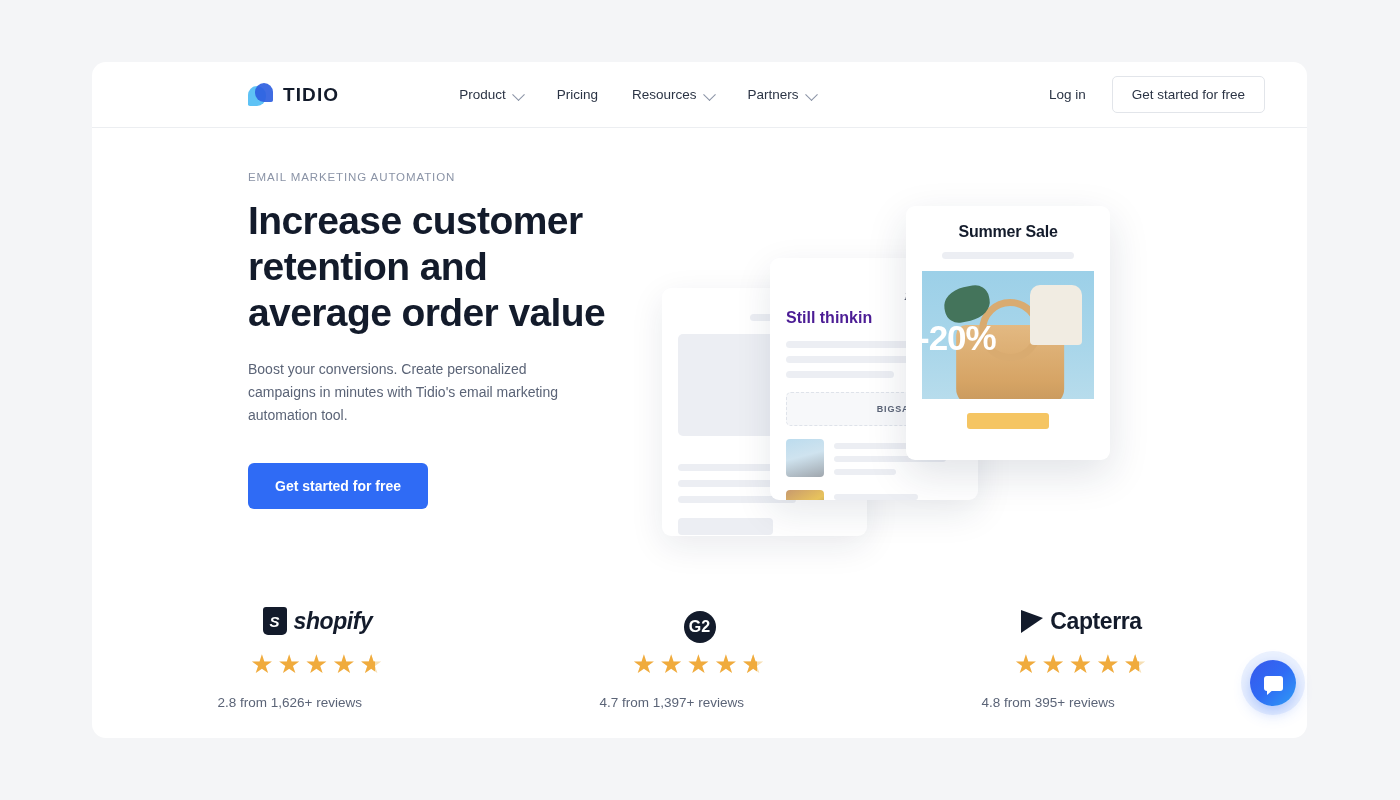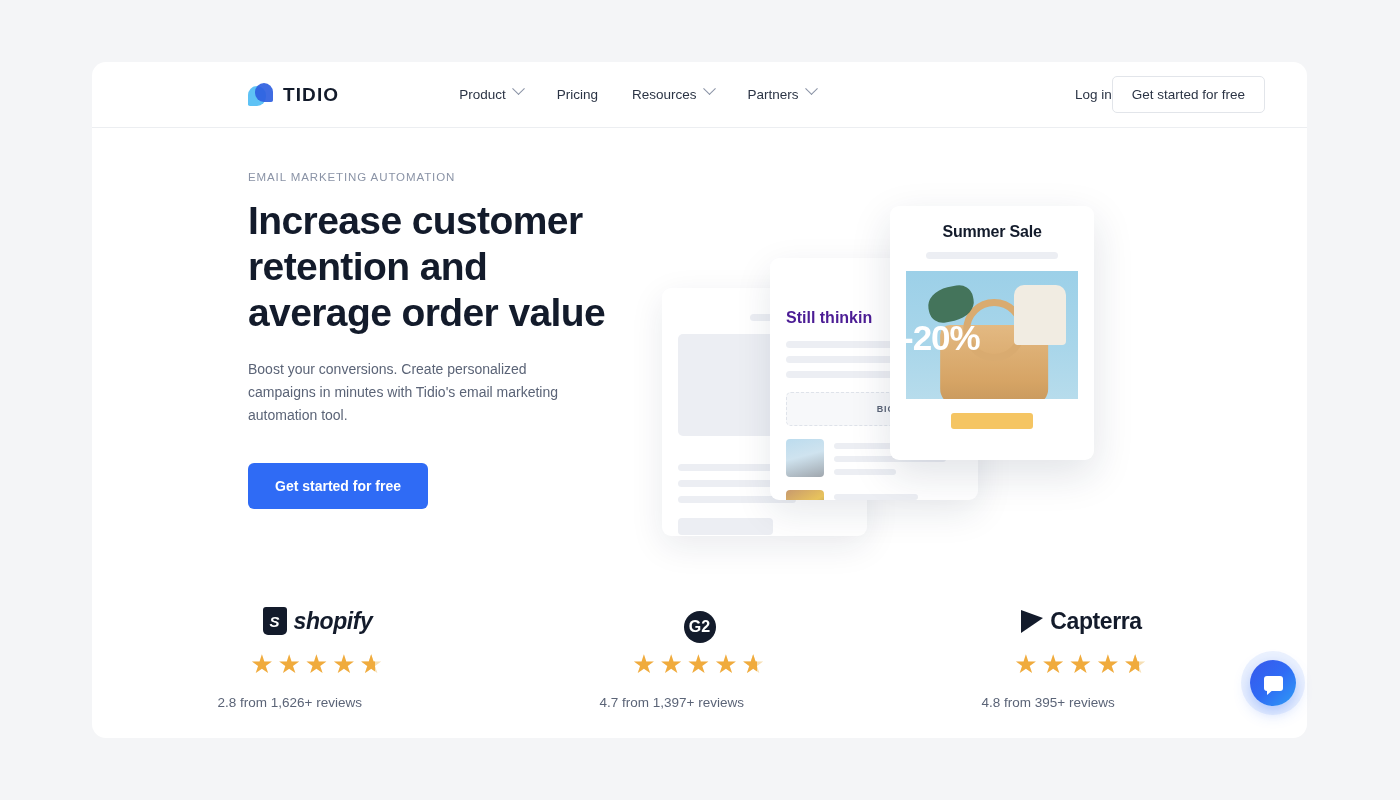--- a/index.html
+++ b/index.html
@@ -72,38 +72,39 @@
   }
 
   .nav-main {
     display: flex;
     align-items: center;
     gap: 34px;
     margin-left: 120px;
   }
   .nav-link {
     display: flex;
-    align-items: flex-start;
+    align-items: flex-end;
     gap: 8px;
     font-size: 13.5px;
     color: #2b3445;
     cursor: pointer;
     white-space: nowrap;
   }
   .chev {
     width: 9px; height: 9px;
     border-right: 1.7px solid #8a93a6;
     border-bottom: 1.7px solid #8a93a6;
     transform: rotate(45deg) translate(-2px,-2px);
   }
 
   .nav-right {
     margin-left: auto;
     display: flex;
     align-items: center;
+    gap: 26px;
   }
   .login-link {
     font-size: 13.5px;
     color: #2b3445;
     cursor: pointer;
   }
   .btn-outline {
     font-size: 13.5px;
     color: #2b3445;
     background: #fff;
@@ -241,21 +242,21 @@
   .thumb-1 { background: linear-gradient(165deg,#bcdcee 0%,#cfe3ef 45%,#9fa6ad 100%); }
   .thumb-2 { background: linear-gradient(150deg,#c89a6e 0%,#e8c35c 45%,#5b6878 100%); }
   .prod-lines { flex: 1; padding-top: 4px; }
   .prod-lines .sk { height: 6px; }
   .prod-lines .p1 { width: 84px; }
   .prod-lines .p2 { width: 112px; margin-top: 7px; }
   .prod-lines .p3 { width: 62px; margin-top: 7px; }
 
   .card-front {
     position: absolute;
-    left: 228px; top: 0;
+    left: 244px; top: 0;
     width: 204px; height: 254px;
     background: #fff;
     border-radius: 9px;
     box-shadow: 0 14px 40px rgba(23,38,70,.13);
     padding: 17px 16px 15px;
     text-align: center;
     overflow: hidden;
   }
   .front-title {
     font-size: 16px;

